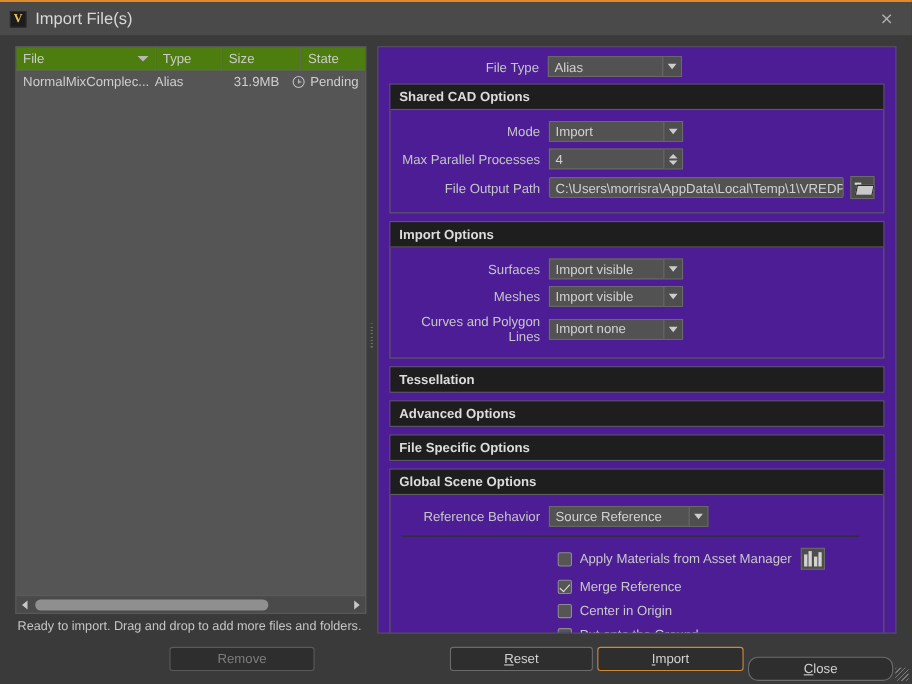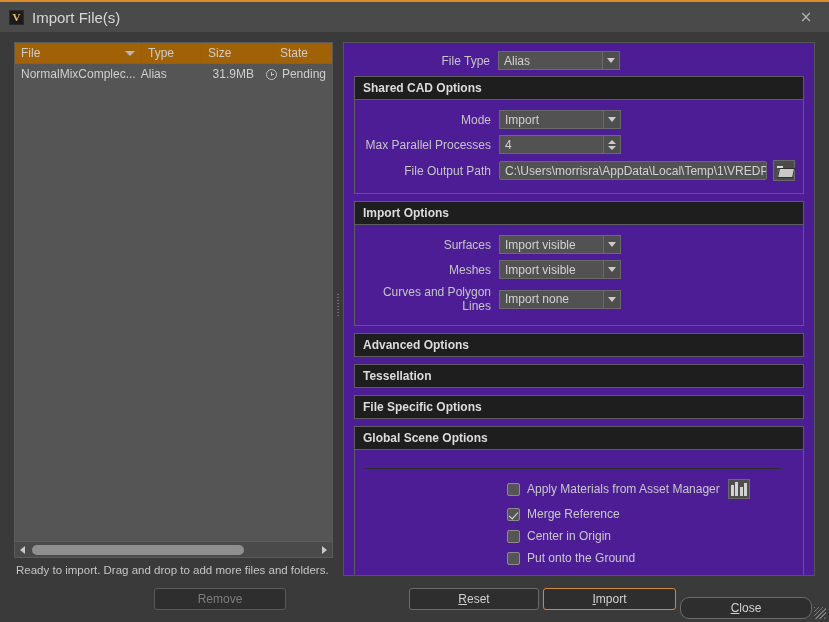--- a/index.html
+++ b/index.html
@@ -78,21 +78,21 @@
   
   .table-wrap {
     flex: 1 1 auto;
     border: 1px solid #5a5a5a;
     background: #555;
     display: flex; flex-direction: column;
     min-height: 0;
   }
   .thead { display: flex; height: 21px; flex: 0 0 auto; }
   .th {
-    background: #a16207;
+    background: #4d7c0f;
     border-right: 1px solid #666;
     border-bottom: 1px solid #666;
     display: flex; align-items: center;
     padding: 0 6px;
     font-size: 12px; color: #ccc;
     position: relative;
   }
   .th.c-file { width: 127px; }
   .th.c-type { width: 60px; }
   .th.c-size { width: 72px; }
@@ -464,33 +464,42 @@
             <div class="arrow-box">
                 <i></i>
               </div>
           </div>
         </div>
 
       </div>
     </div>
 
     <div class="group collapsed">
+      <div class="group-header">Tessellation</div>
+    </div>
+    <div class="group collapsed">
       <div class="group-header">Advanced Options</div>
-    </div>
-    <div class="group collapsed">
-      <div class="group-header">Tessellation</div>
     </div>
     <div class="group collapsed">
       <div class="group-header">File Specific Options</div>
     </div>
 
     <div class="group">
       <div class="group-header">Global Scene Options</div>
       <div class="group-body">
 
+        <div class="row">
+          <div class="row-label lbl-w">Reference Behavior</div>
+          <div class="combo w-wide">
+            <div class="val">Source Reference</div>
+            <div class="arrow-box">
+                <i></i>
+              </div>
+          </div>
+        </div>
 
         <div class="divider"></div>
 
         <div class="cbrow">
           <span class="cbox"></span>
           <span class="cblabel">Apply Materials from Asset Manager</span>
           <span class="assets-icon">
             <span style="height:11px"></span>
               <span style="height:14px"></span>
               <span style="height:9px"></span>

